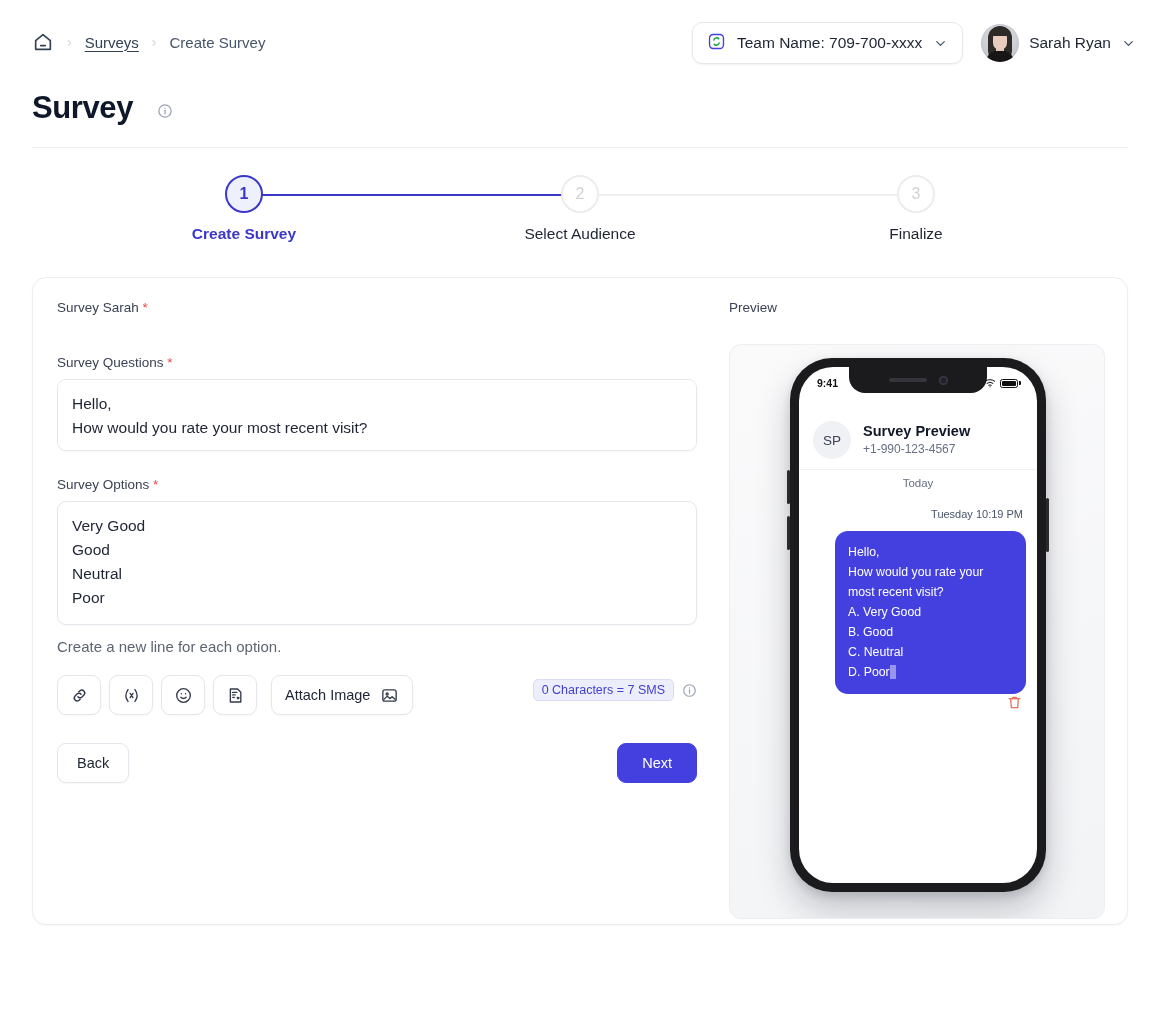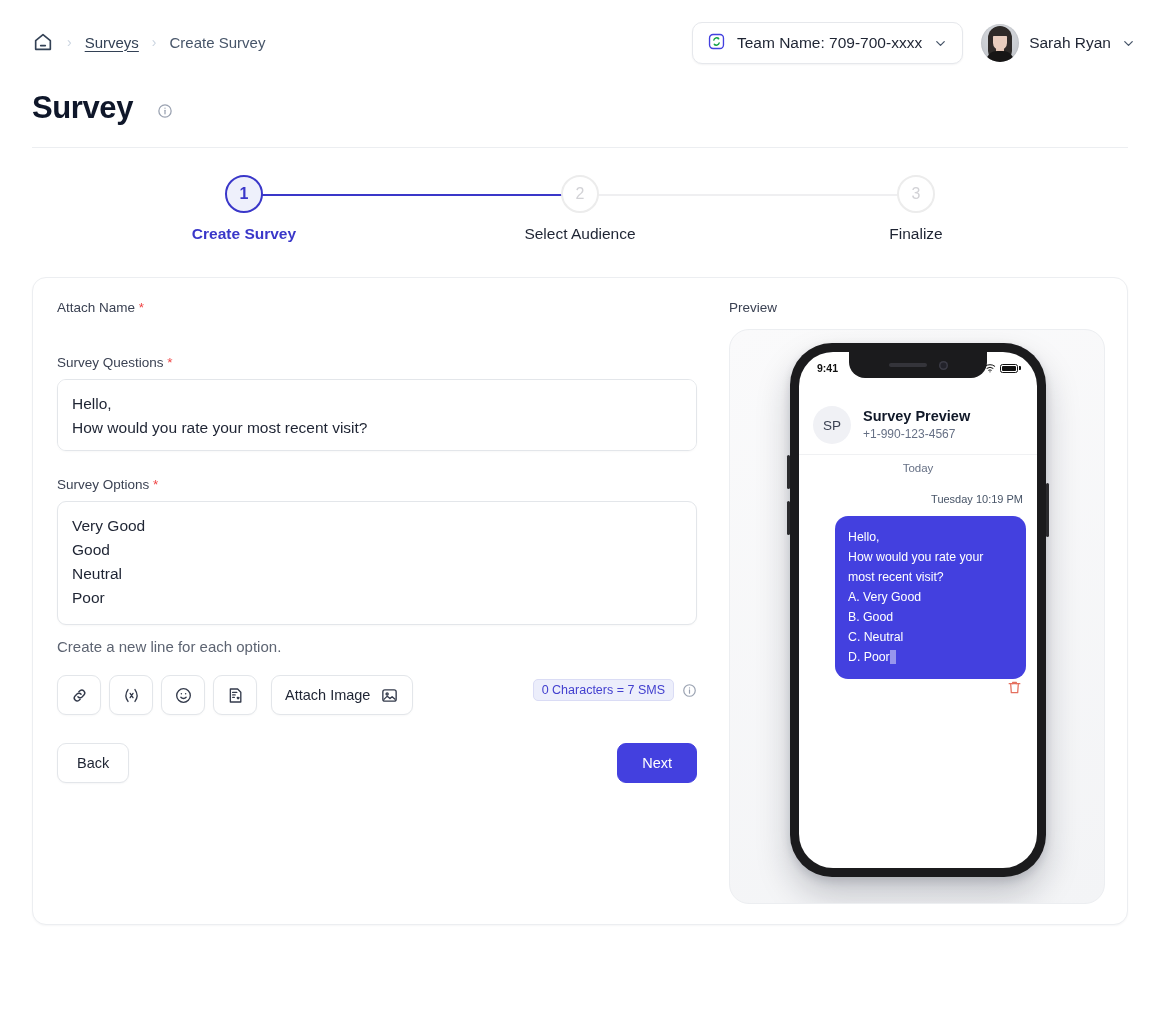--- a/index.html
+++ b/index.html
@@ -145,23 +145,23 @@
   .btn {
     font-family:"Liberation Sans", sans-serif; font-size: 14.5px;
     border-radius: 9px; cursor:pointer; height: 40px; padding: 0 19px;
   }
   .btn-back { background:#fff; border:1px solid #e3e6ea; color:#1e2433; box-shadow:0 1px 2px rgba(16,24,40,.04); }
   .btn-next { background:#4340df; border:1px solid #4340df; color:#fff; font-weight:500; padding: 0 24px; }
 
   
   .preview-label { font-size: 13.5px; color:#3b4253; }
   .phone-stage {
-    margin-top: 14px; width: 376px; height: 575px;
+    margin-top: 29px; width: 376px; height: 575px;
     background: linear-gradient(160deg,#fafafb 0%, #f3f4f6 100%);
-    border:1px solid #eceef1; border-radius: 20px; position: relative; overflow: hidden;
+    border:1px solid #eceef1; border-radius: 12px; position: relative; overflow: hidden;
   }
   .phone {
     position:absolute; left: 60px; top: 13px; width: 256px; height: 534px;
     background:#1b1b1d; border-radius: 42px; padding: 9px;
     box-shadow: 0 18px 34px rgba(16,24,40,.22), 0 4px 10px rgba(16,24,40,.14);
   }
   .phone::before, .phone::after {
     content:""; position:absolute; left:-3px; width:3px; background:#2a2a2d; border-radius:2px;
   }
   .phone::before { top:112px; height:34px; }
@@ -290,21 +290,21 @@
       <div class="bubble">3</div>
       <div class="caption">Finalize</div>
     </div>
   </div>
 
   <div class="card">
 
     <div class="left-col">
 
       <div class="field-label">
-        <span>Attach Name</span>
+        <span>Survey Sarah</span>
         <span class="req">*</span>
       </div>
 
       <div class="field-label" style="margin-top:40px;">
         <span>Survey Questions</span>
         <span class="req">*</span>
       </div>
       <textarea class="text-area ta-questions" style="">Hello,
 How would you rate your most recent visit?</textarea>
 

